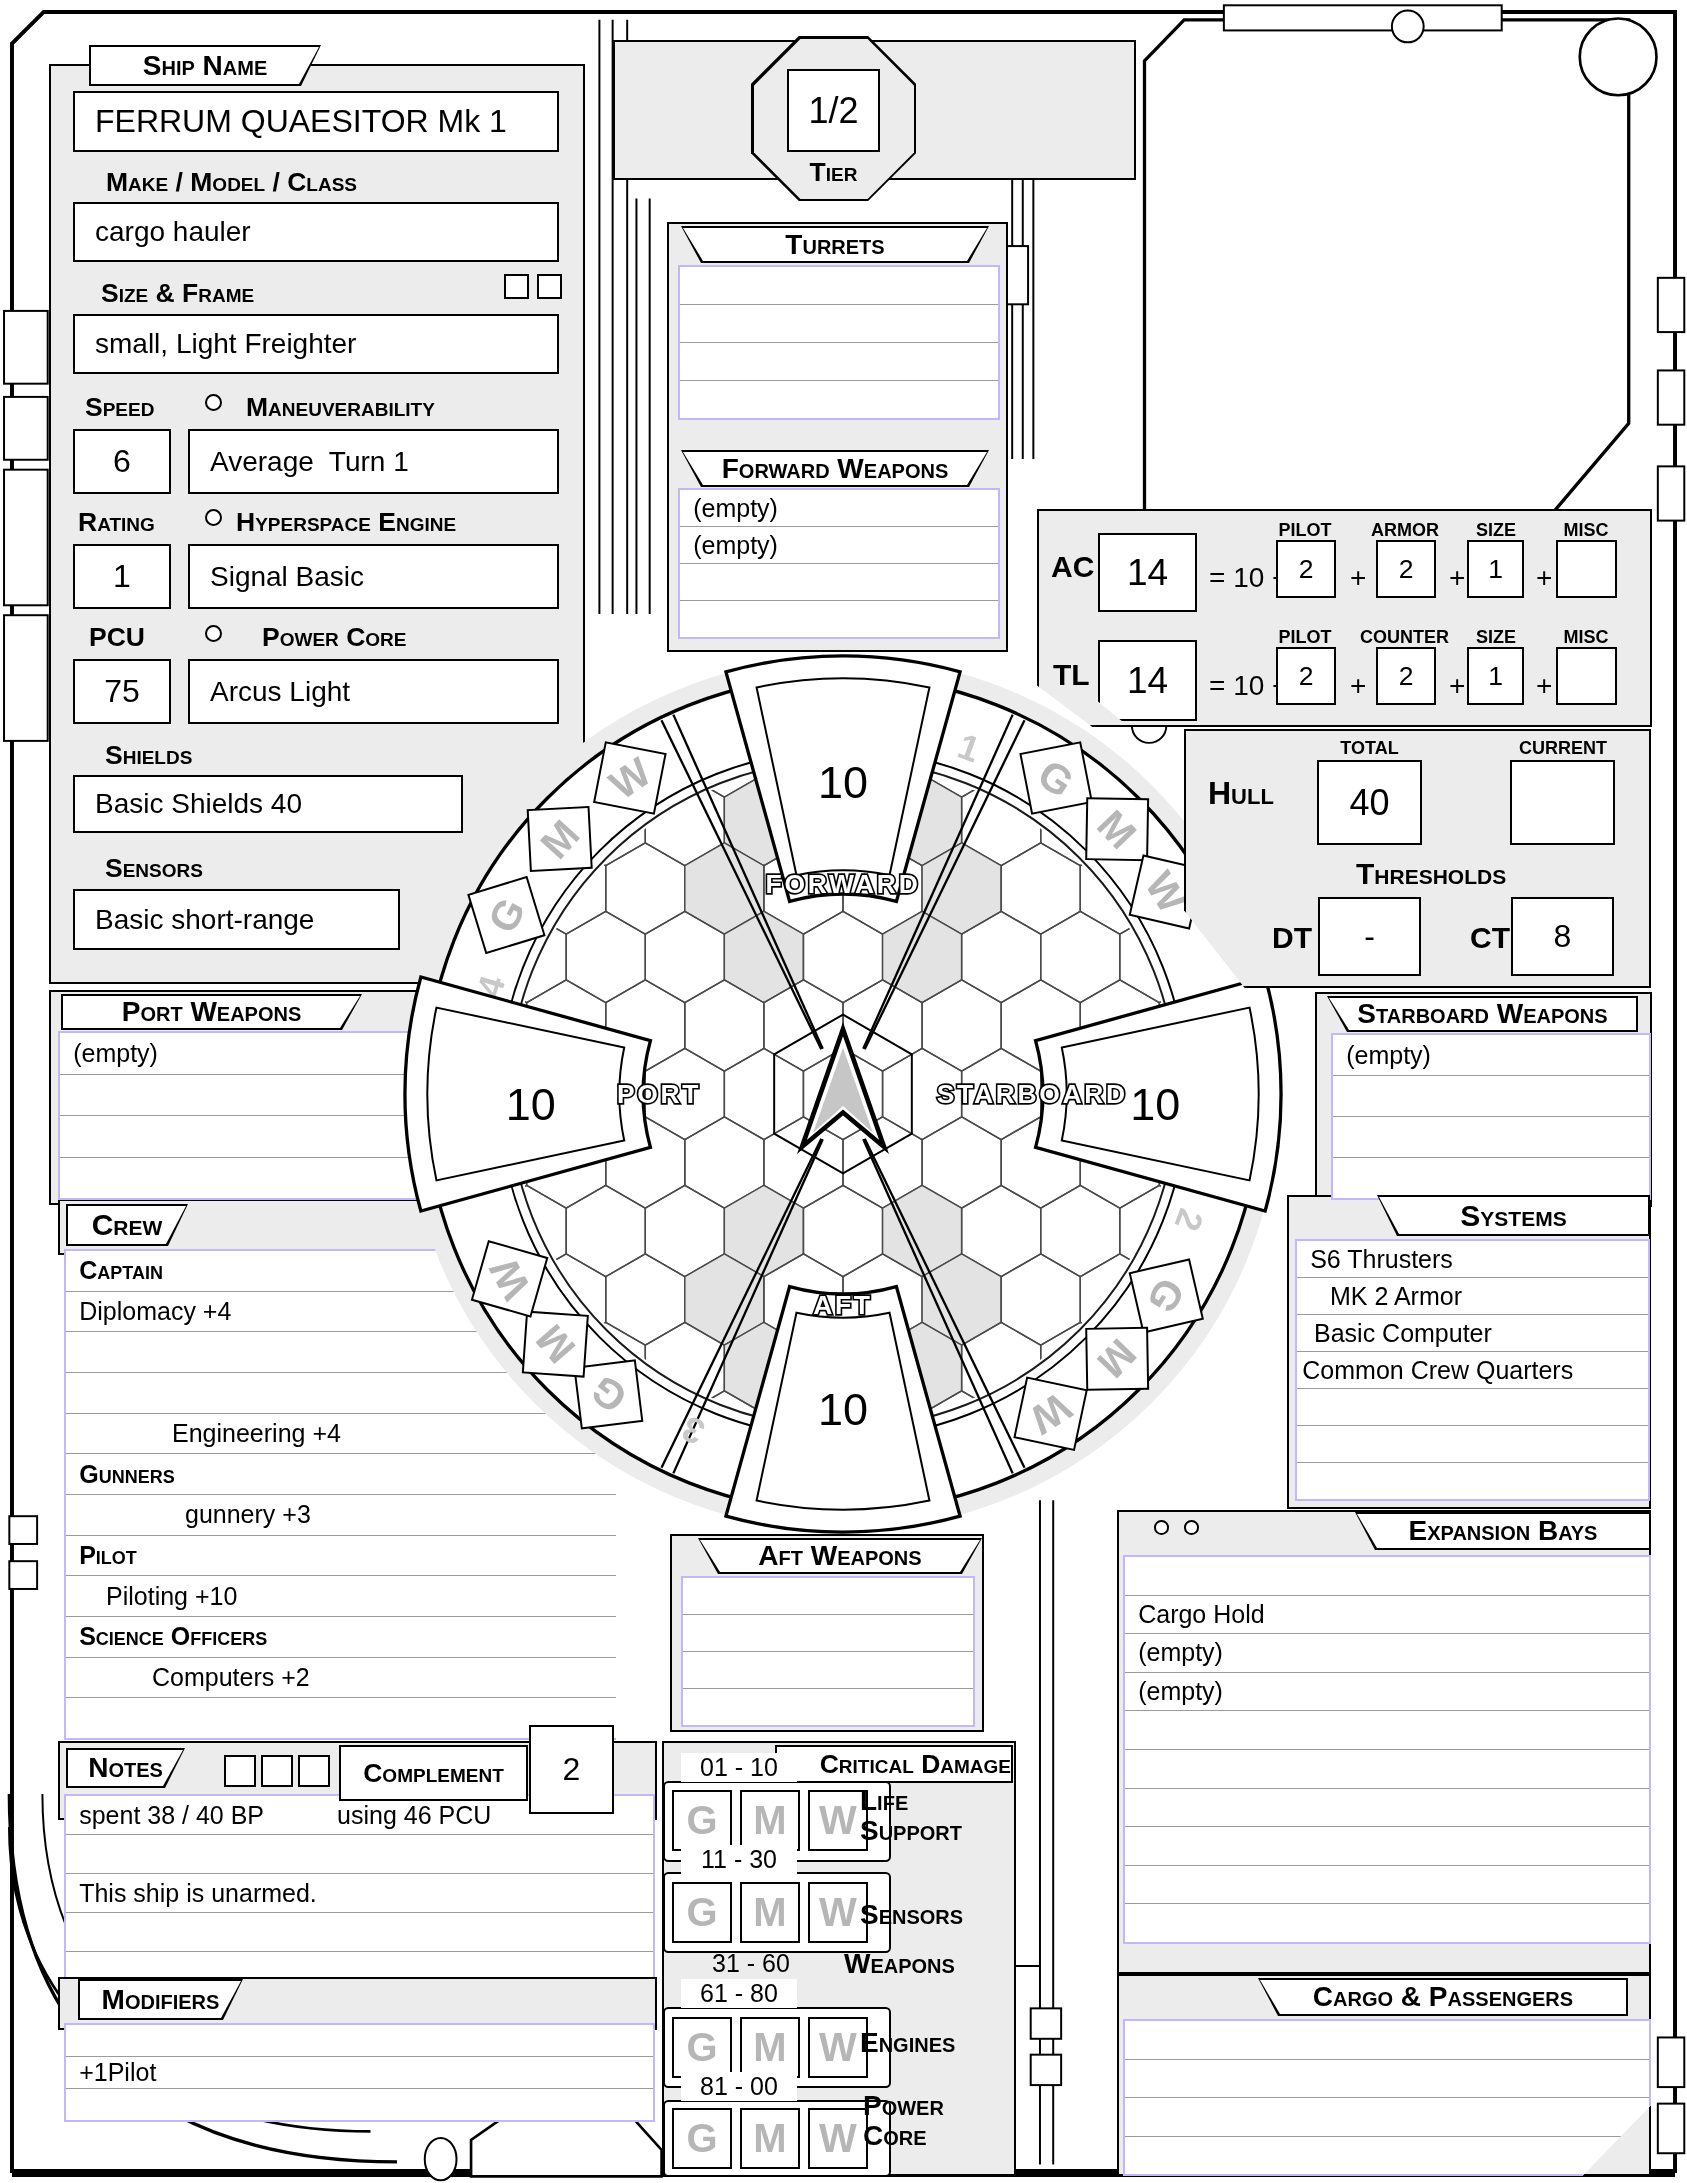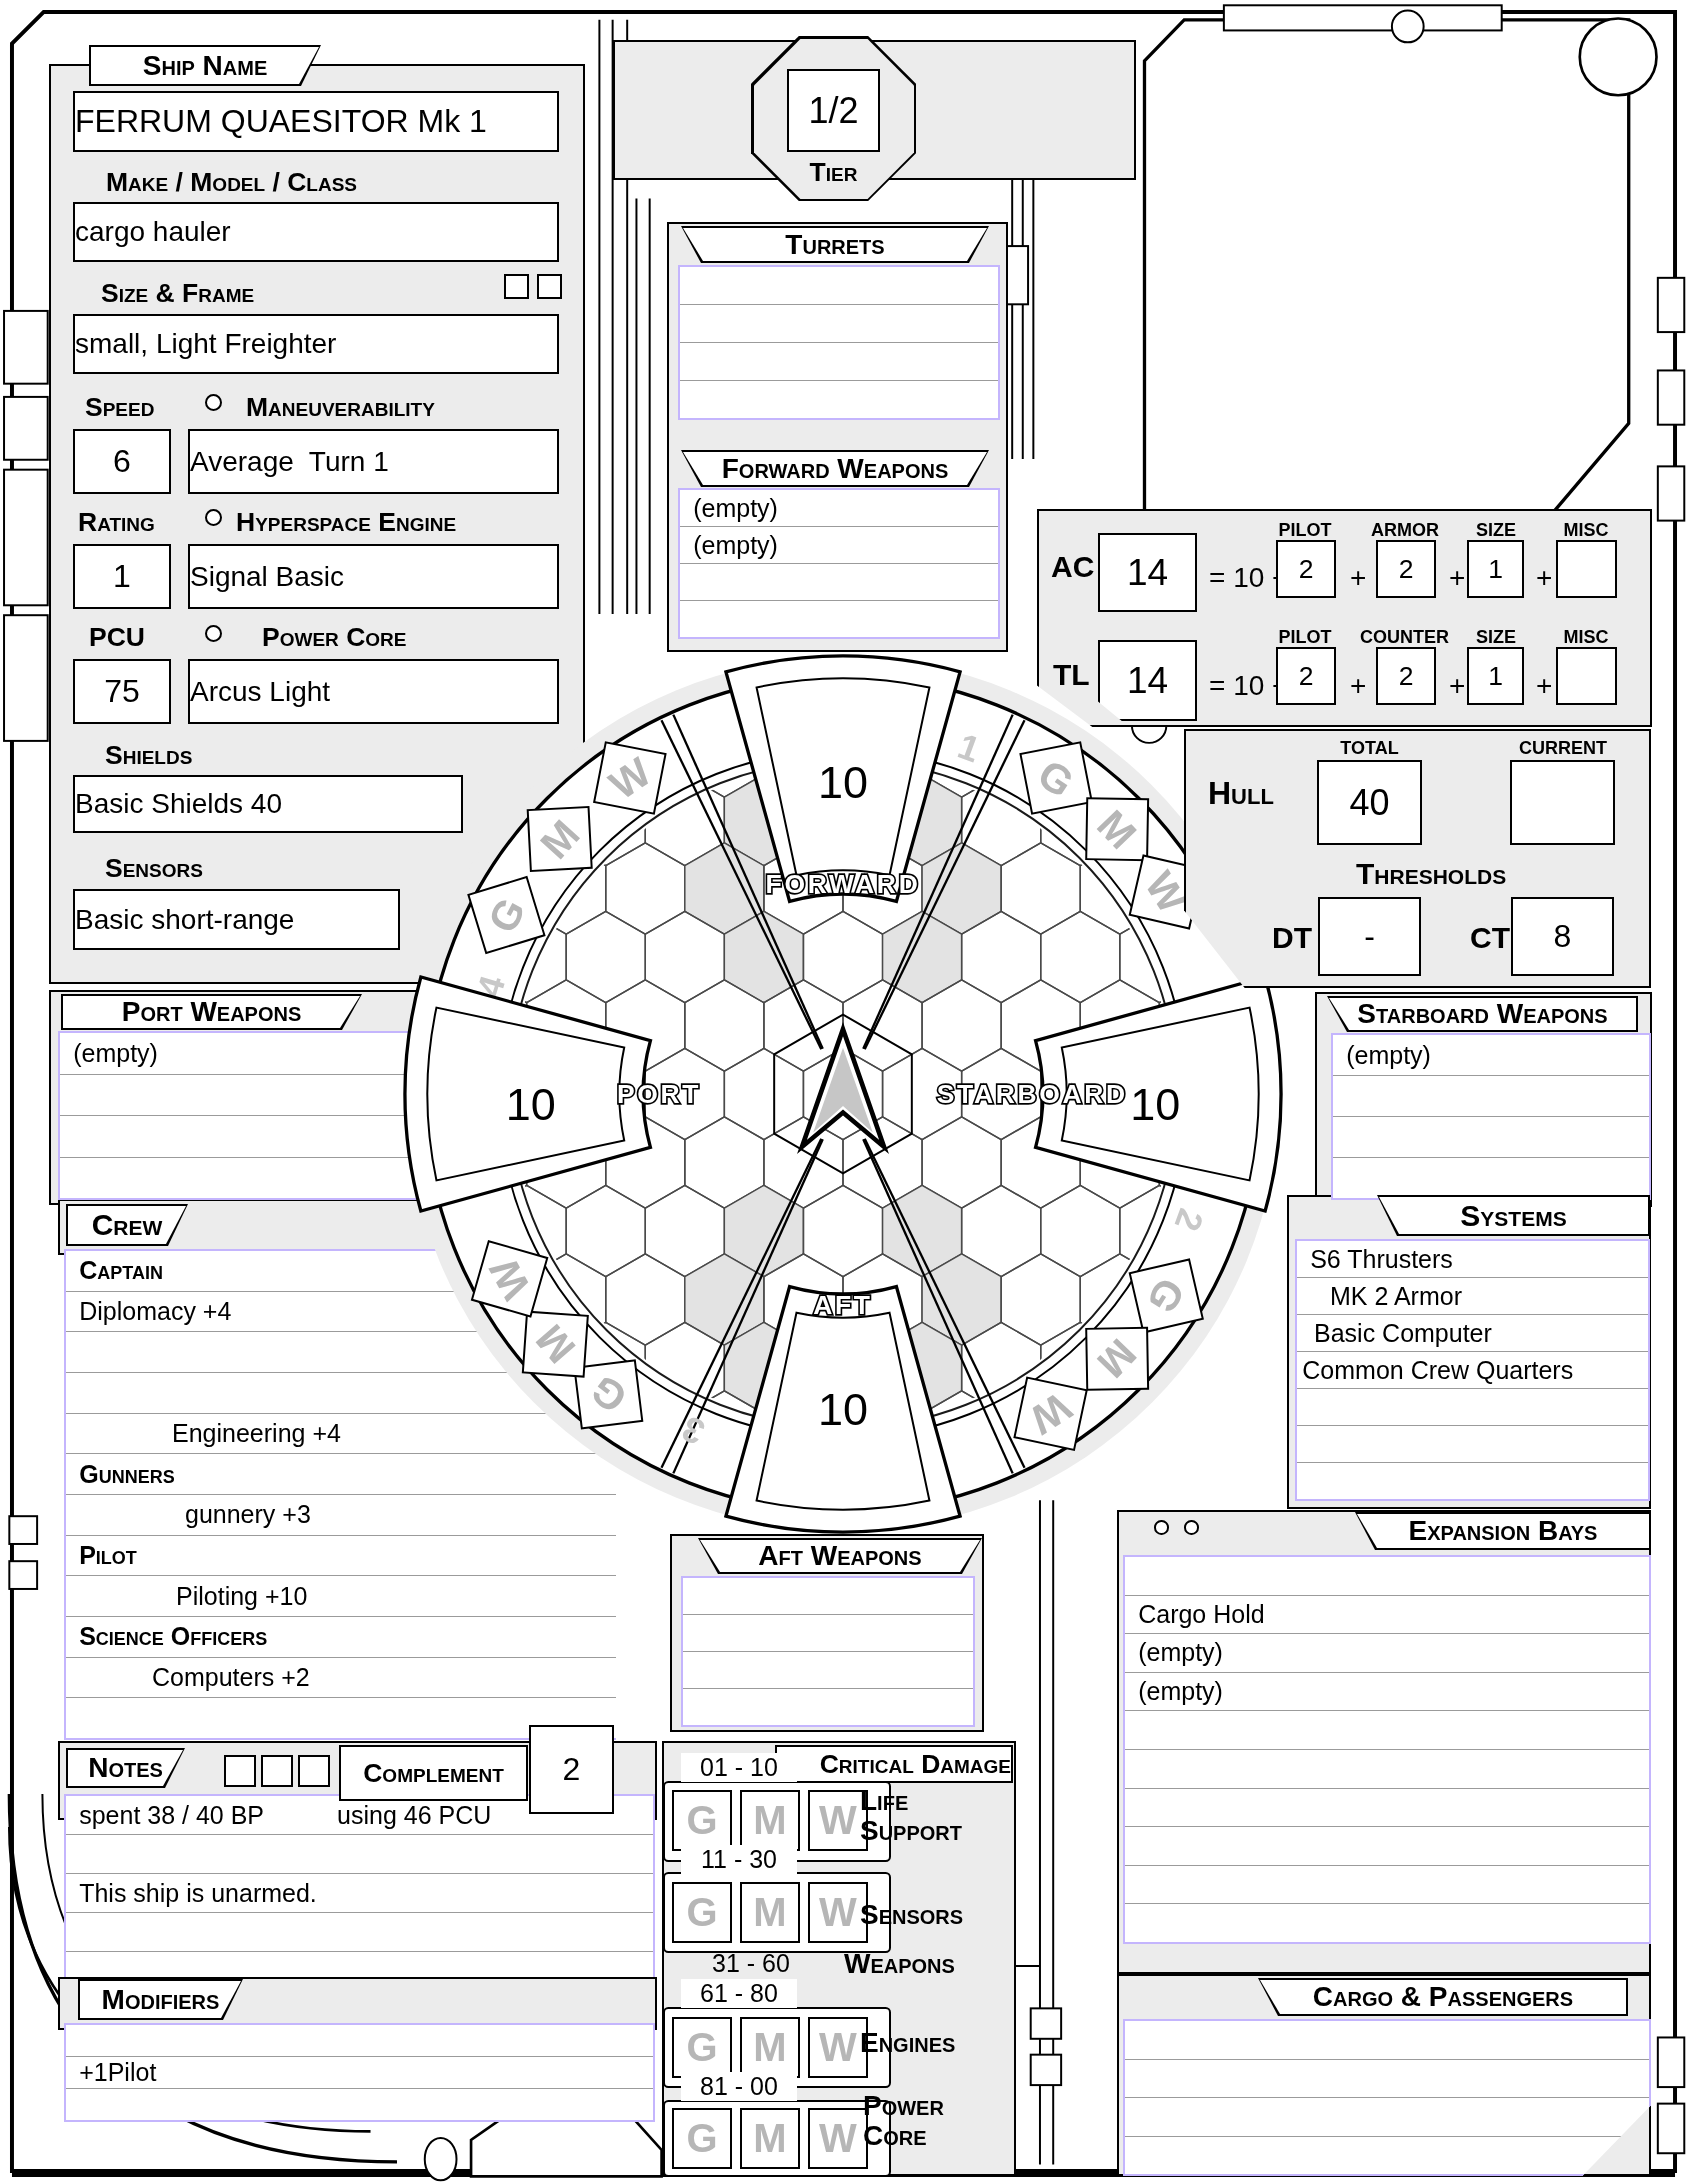--- a/index.html
+++ b/index.html
@@ -1,21 +1,21 @@
 <!DOCTYPE html>
 <html style="font-size:10.6px"><head>
 <meta charset="utf-8">
 <style>
   html,body{margin:0;padding:0;background:#fff;width:1687px;height:2183px;overflow:hidden}
   .sheet{position:relative;width:1687px;height:2183px;background:#fff;font-family:"Liberation Sans",sans-serif;color:#000}
   .abs{position:absolute}
   .panel{position:absolute;background:#ececec;border:2px solid #000;box-sizing:border-box}
   .wbox{position:absolute;background:#fff;border:2px solid #000;box-sizing:border-box;display:flex;align-items:center}
   .vbox{justify-content:center;font-size:32px}
-  .fbox{justify-content:flex-start;padding-left:0;font-size:28px}
+  .fbox{justify-content:flex-start;padding-left:20px;font-size:28px}
   .lbl{position:absolute;font-weight:700;font-variant:small-caps;font-size:26.5px;white-space:nowrap}
   .slbl{position:absolute;font-size:18px;font-weight:700;text-transform:uppercase;text-align:center}
   .plus{position:absolute;font-size:28px}
   .tab{position:absolute;background:#000;z-index:2}
   .tab>i{position:absolute;inset:2px;background:#fff;display:flex;align-items:center;justify-content:center;
          font-style:normal;font-weight:700;font-variant:small-caps;font-size:28px;white-space:nowrap}
   .cutr,.cutr>i{clip-path:polygon(0 0,100% 0,calc(100% - 20px) 100%,0 100%)}
   .cutl,.cutl>i{clip-path:polygon(0 0,100% 0,100% 100%,20px 100%)}
   .cutb,.cutb>i{clip-path:polygon(0 0,100% 0,calc(100% - 20px) 100%,20px 100%)}
   .lines{position:absolute;background:#fff;border:2px solid #c4b5fd;box-sizing:border-box;display:flex;flex-direction:column}
@@ -205,21 +205,21 @@
     </div>
   <div class="lines" style="left:64px;top:1249px;width:552px;height:491px;z-index:1;border-right:none">
     <div class="hdr">Captain</div>
     <div style="pad">Diplomacy +4</div>
     <div></div>
     <div></div>
     <div style="padding-left:106px">Engineering +4</div>
     <div class="hdr">Gunners</div>
     <div style="padding-left:119px">gunnery +3</div>
     <div class="hdr">Pilot</div>
-    <div style="padding-left:110px">Piloting +10</div>
+    <div style="padding-left:40px">Piloting +10</div>
     <div class="hdr">Science Officers</div>
     <div style="padding-left:86px">Computers +2</div>
     <div></div>
   </div>
 
   <div class="panel" style="left:1287px;top:1195px;width:364px;height:314px;z-index:1"></div>
   <div class="tab cutl" style="left:1377px;top:1195px;width:273px;height:41px">
       <i style="font-size:30px">Systems</i>
     </div>
   <div class="lines" style="left:1295px;top:1239px;width:355px;height:262px;z-index:1">

